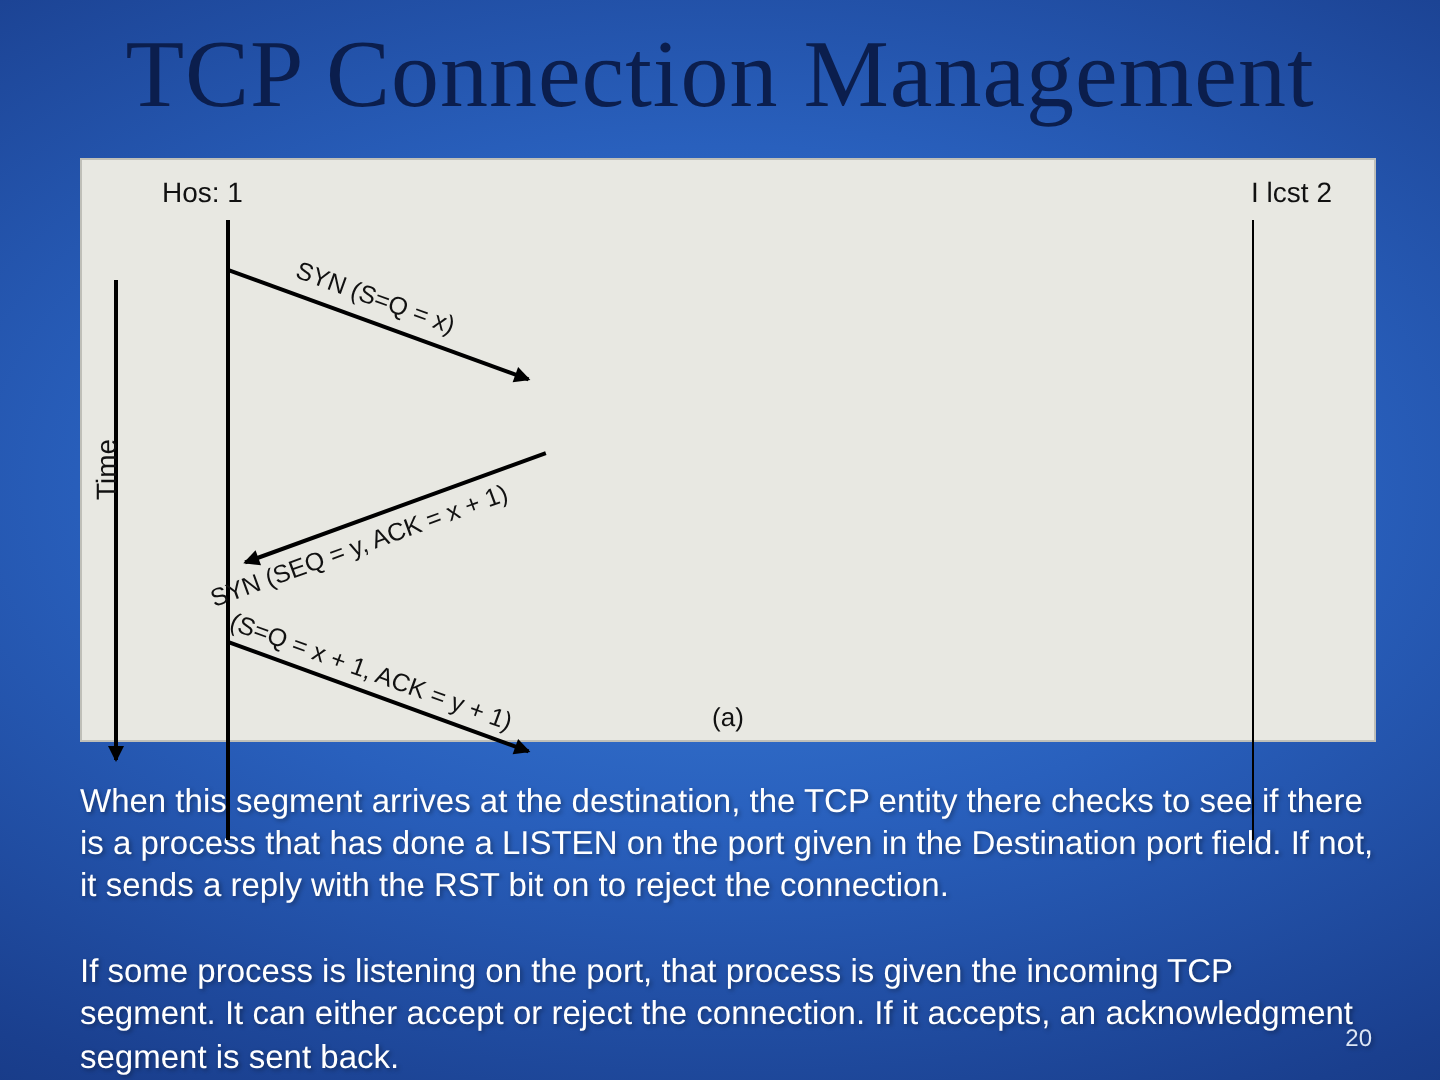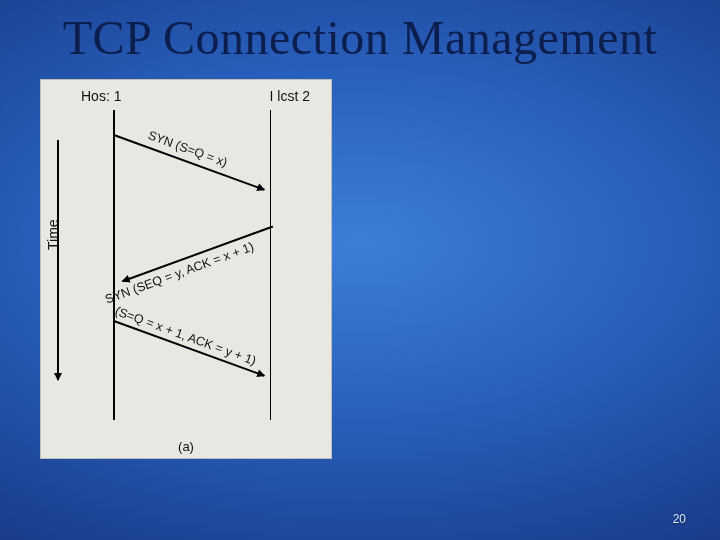--- a/index.html
+++ b/index.html
@@ -14,21 +14,21 @@
     font-family: "Times New Roman", Times, serif;
     font-size: 48px;
     font-weight: 400;
     color: #0b1e4d;
     text-align: center;
     padding: 10px 0 6px;
     letter-spacing: 0.5px;
   }
   .content {
     display: flex;
-    flex-direction: row;
+    flex-direction: column;
     padding: 8px 32px 0 40px;
     gap: 18px;
   }
   .diagram-panel {
     flex: 0 0 292px;
     height: 380px;
     background: #e8e8e2;
     border: 1px solid #bfbfb8;
     position: relative;
     font-family: Arial, sans-serif;
@@ -132,17 +132,19 @@
     <div class="msg-line" style="left:232px; top:146px; width:160px; transform:rotate(160deg);"></div>
     <div class="msg-label" style="left:60px; top:186px; transform:rotate(-20deg);">SYN (SEQ = y, ACK = x + 1)</div>
 
     <div class="msg-line" style="left:73px; top:240px; width:160px; transform:rotate(20deg);"></div>
     <div class="msg-label" style="left:70px; top:249px; transform:rotate(20deg);">(S=Q = x + 1, ACK = y + 1)</div>
 
     <div class="caption">(a)</div>
   </div>
 
   <div class="textcol">
+    <p>When this segment arrives at the destination, the TCP entity there checks to see if there is a process that has done a LISTEN on the port given in the Destination port field. If not, it sends a reply with the RST bit on to reject the connection.</p>
+    <p>If some process is listening on the port, that process is given the incoming TCP segment. It can either accept or reject the connection. If it accepts, an acknowledgment segment is sent back.</p>
   </div>
 
 </div>
 
 <div class="pagenum">20</div>
 
 </body></html>

